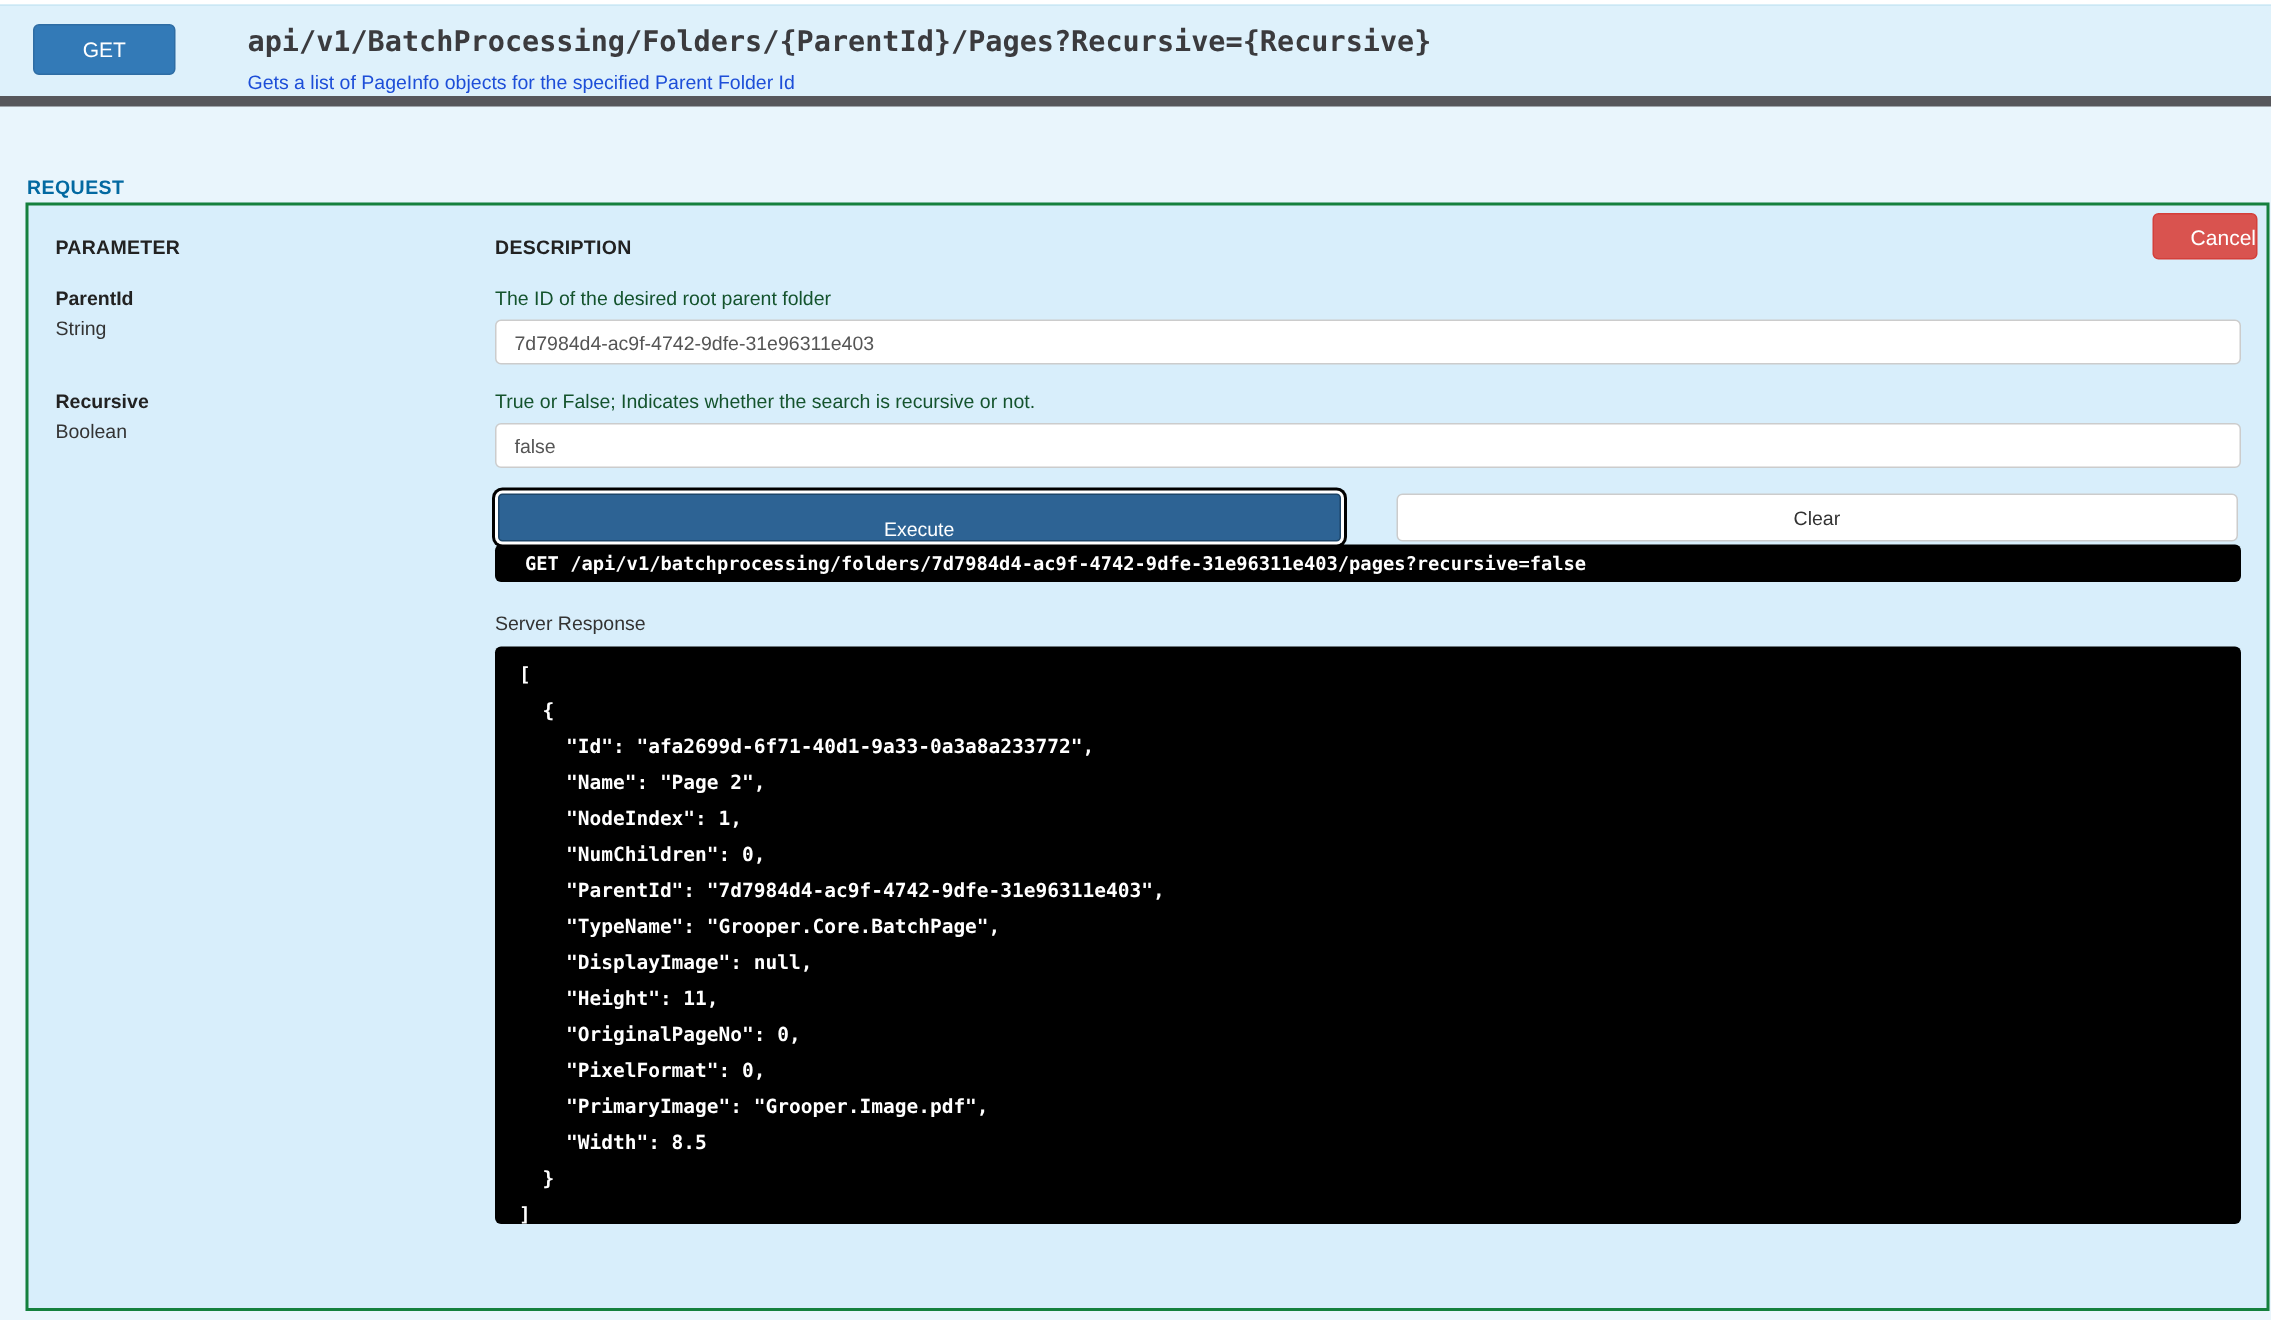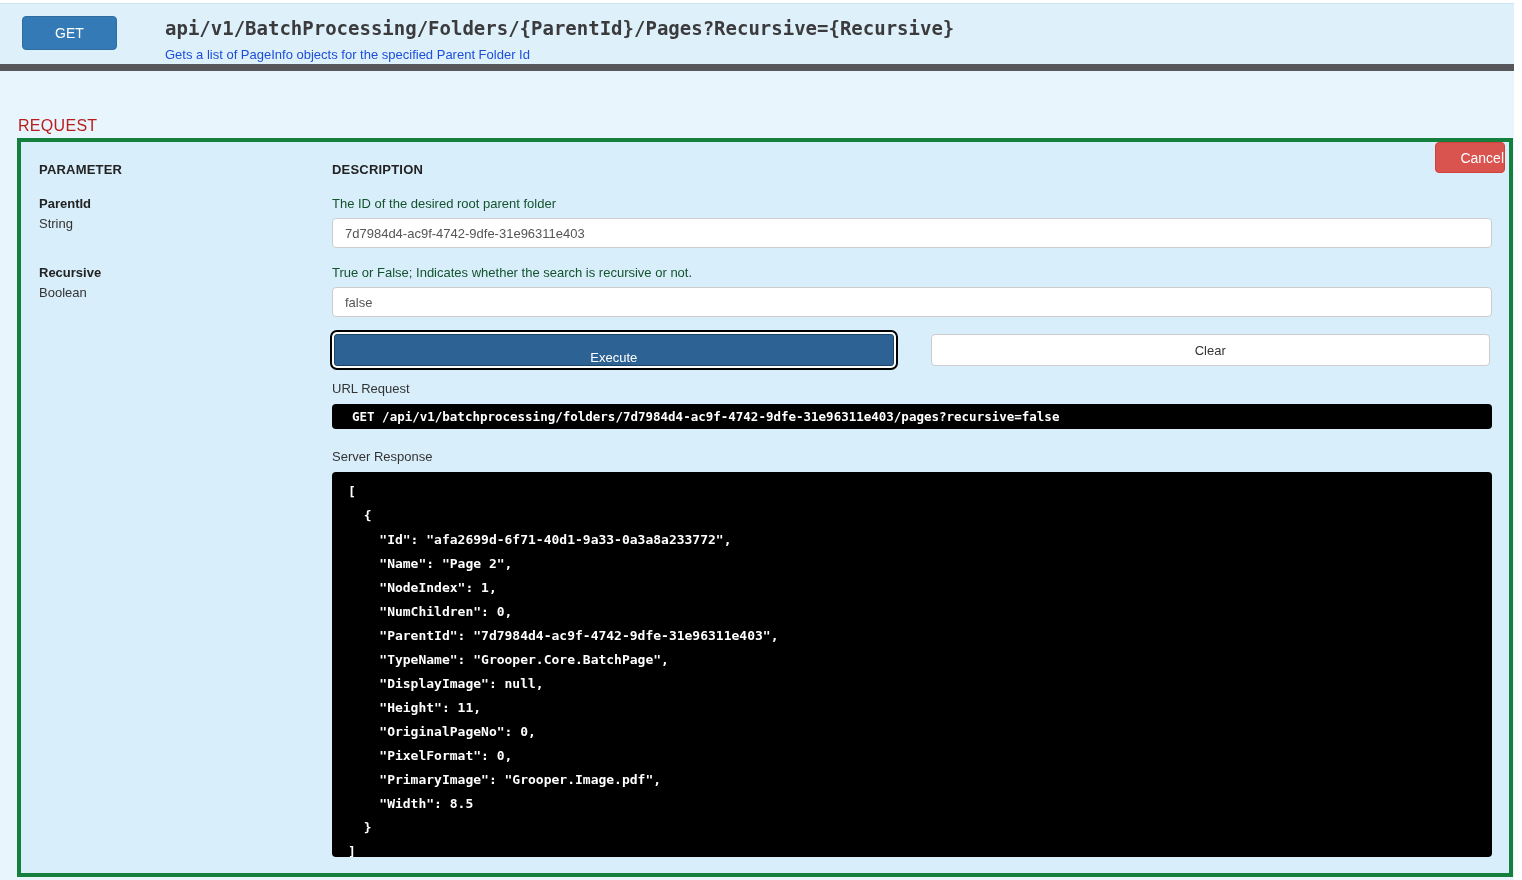--- a/index.html
+++ b/index.html
@@ -53,27 +53,27 @@
   .cancel-button {
     position:absolute; top:25px; right:9px;
     width:70px; height:31px;
     background:#d9534f; border:1px solid #d43f3a; border-radius:4px;
     color:#fff; font-size:14px;
     display:flex; align-items:center; justify-content:flex-end;
     cursor:pointer;
   }
   .section-label {
     margin:46px 0 3px 1px;
-    font-weight:normal; font-size:16px; color:#b91c1c;
+    font-weight:bold; font-size:13px; color:#0369a1;
     letter-spacing:0.3px;
   }
   .request-box {
     width:1496px; height:739px;
     background:#d8eefb;
-    border:4px solid #15803d;
+    border:2px solid #15803d;
     padding:20px 17px 0 18px;
   }
 
   .grid-row { display:grid; grid-template-columns:293px 1fr; }
   .col-head {
     font-weight:bold; font-size:13px; color:#222;
     letter-spacing:0.2px;
   }
   .table-head { margin-bottom:17px; }
 
@@ -199,21 +199,20 @@
 
       <div class="actions indent-col">
         <div class="execute-button">
           <span>Execute</span>
         </div>
         <div class="clear-button">
           <span>Clear</span>
         </div>
       </div>
 
-      <div class="io-label url-label indent-col">URL Request</div>
       <div class="url-console indent-col">GET /api/v1/batchprocessing/folders/7d7984d4-ac9f-4742-9dfe-31e96311e403/pages?recursive=false</div>
 
       <div class="io-label response-label indent-col">Server Response</div>
       <div class="response-console indent-col">
         <pre>[
   {
     "Id": "afa2699d-6f71-40d1-9a33-0a3a8a233772",
     "Name": "Page 2",
     "NodeIndex": 1,
     "NumChildren": 0,

